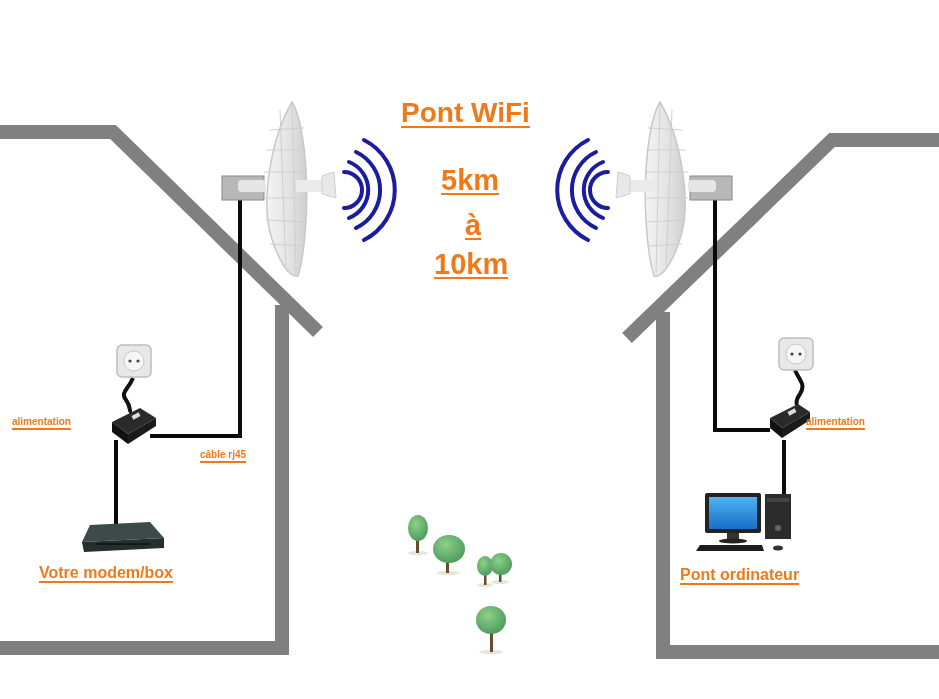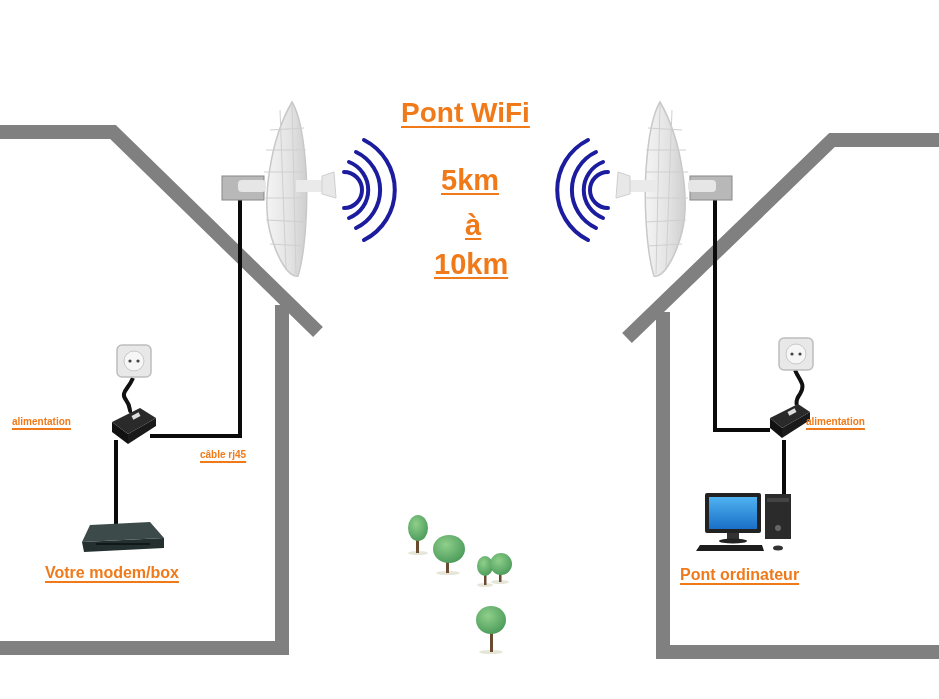--- a/index.html
+++ b/index.html
@@ -179,17 +179,17 @@
     </g>
   </svg>
 
   <div class="lbl title" style="left:401px;top:97px;">Pont WiFi</div>
   <div class="lbl dist" style="left:441px;top:152px;">5km</div>
   <div class="lbl dist" style="left:465px;top:197px;">à</div>
   <div class="lbl dist" style="left:434px;top:236px;">10km</div>
 
   <div class="lbl small" style="left:12px;top:416px;">alimentation</div>
   <div class="lbl small" style="left:160px;top:449px;margin-left:40px;">câble rj45</div>
-  <div class="lbl mid" style="left:45px;top:564px;">Votre modem/box</div>
+  <div class="lbl mid" style="left:39px;top:564px;">Votre modem/box</div>
 
   <div class="lbl small" style="left:806px;top:416px;">alimentation</div>
   <div class="lbl mid" style="left:680px;top:566px;">Pont ordinateur</div>
 </div>
 
 </body></html>

